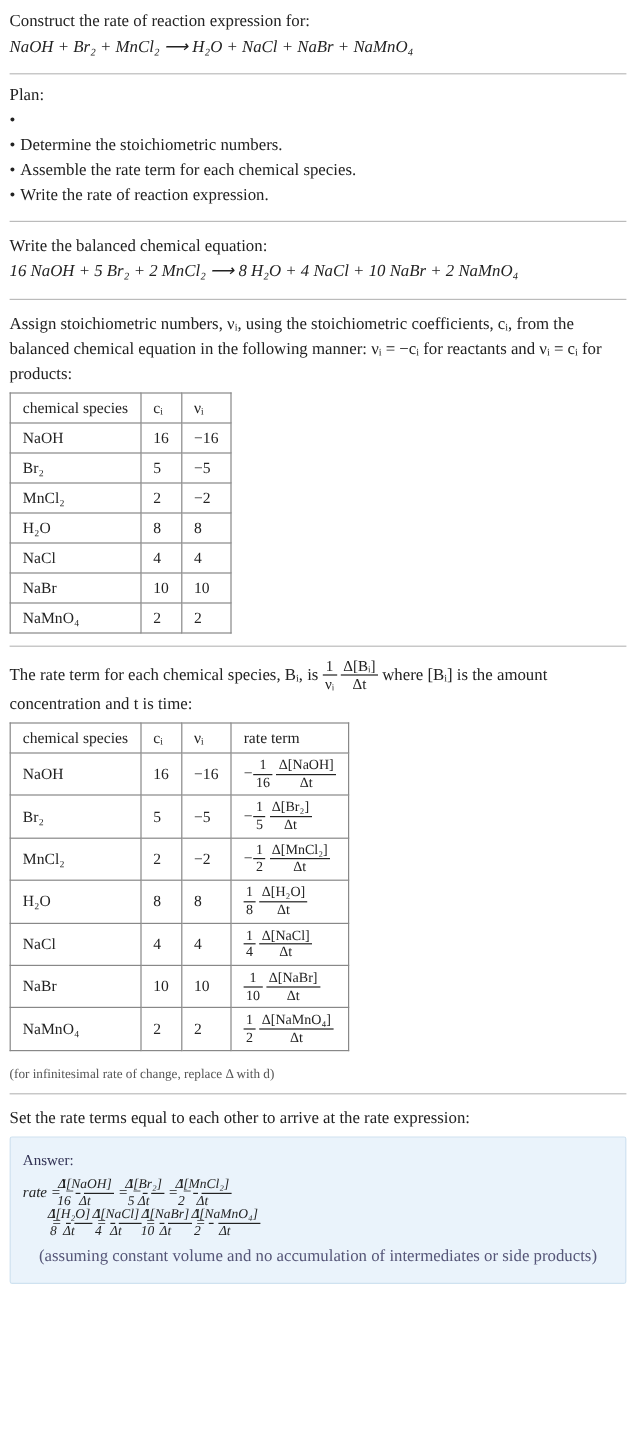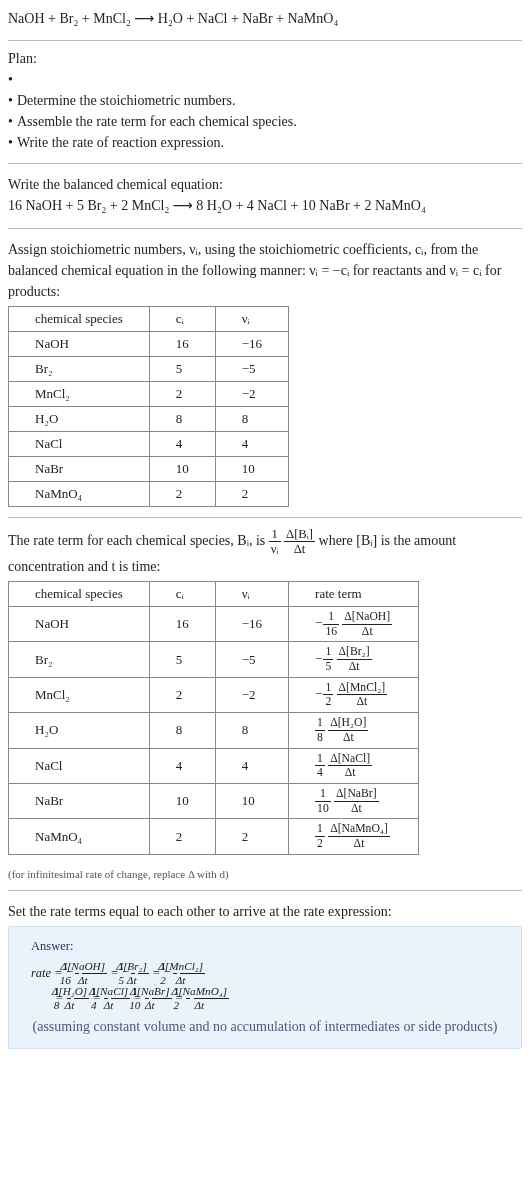--- a/index.html
+++ b/index.html
@@ -18,38 +18,39 @@
     border: none;
     border-top: 1px solid #bbb;
     margin: 10px 0;
   }
   .prompt {
     line-height: 1.5;
   }
   .eq {
     font-family: Georgia, serif;
     line-height: 1.6;
+    font-style: italic;
   }
   .plan-list {
     margin: 2px 0;
     line-height: 1.5;
   }
   .bullet {
     display: flex;
     gap: 4px;
   }
   table.data {
     border-collapse: collapse;
     margin-top: 4px;
     margin-bottom: 4px;
     font-size: 13px;
   }
   table.data th, table.data td {
     border: 1px solid #888;
-    padding: 4px 26px;
+    padding: 4px 10px;
     text-align: left;
   }
   table.data th {
     font-weight: normal;
     background: #fff;
   }
   .center { text-align: center; }
   .right { text-align: right; }
   .rate-term-hdr th { text-align: center; }
   .note {
@@ -73,21 +74,21 @@
     display: block;
     padding: 1px 2px 0 2px;
   }
   .rateterm {
     white-space: nowrap;
   }
   .answer-box {
     background: #eaf3fb;
     border: 1px solid #cfe2f0;
     border-radius: 2px;
-    padding: 8px 22px;
+    padding: 8px 10px;
     margin-top: 4px;
     font-size: 12.5px;
     line-height: 1.9;
   }
   .answer-label {
     color: #335;
     margin-bottom: 2px;
   }
   .answer-eq {
     padding-left: 24px;
@@ -102,20 +103,21 @@
   }
   .intro {
     line-height: 1.5;
   }
   .neg { margin-right: 1px; }
 </style>
 </head>
 <body>
 
 <div class="section prompt">
+  <div>Construct the rate of reaction expression for:</div>
   <div class="eq">NaOH + Br₂ + MnCl₂  ⟶  H₂O + NaCl + NaBr + NaMnO₄</div>
 </div>
 <hr class="sep">
 
 <div class="section">
   <div>Plan:</div>
   <div class="plan-list" id="plan-list">
       <div class="bullet">
         <span>•</span>
       </div>

